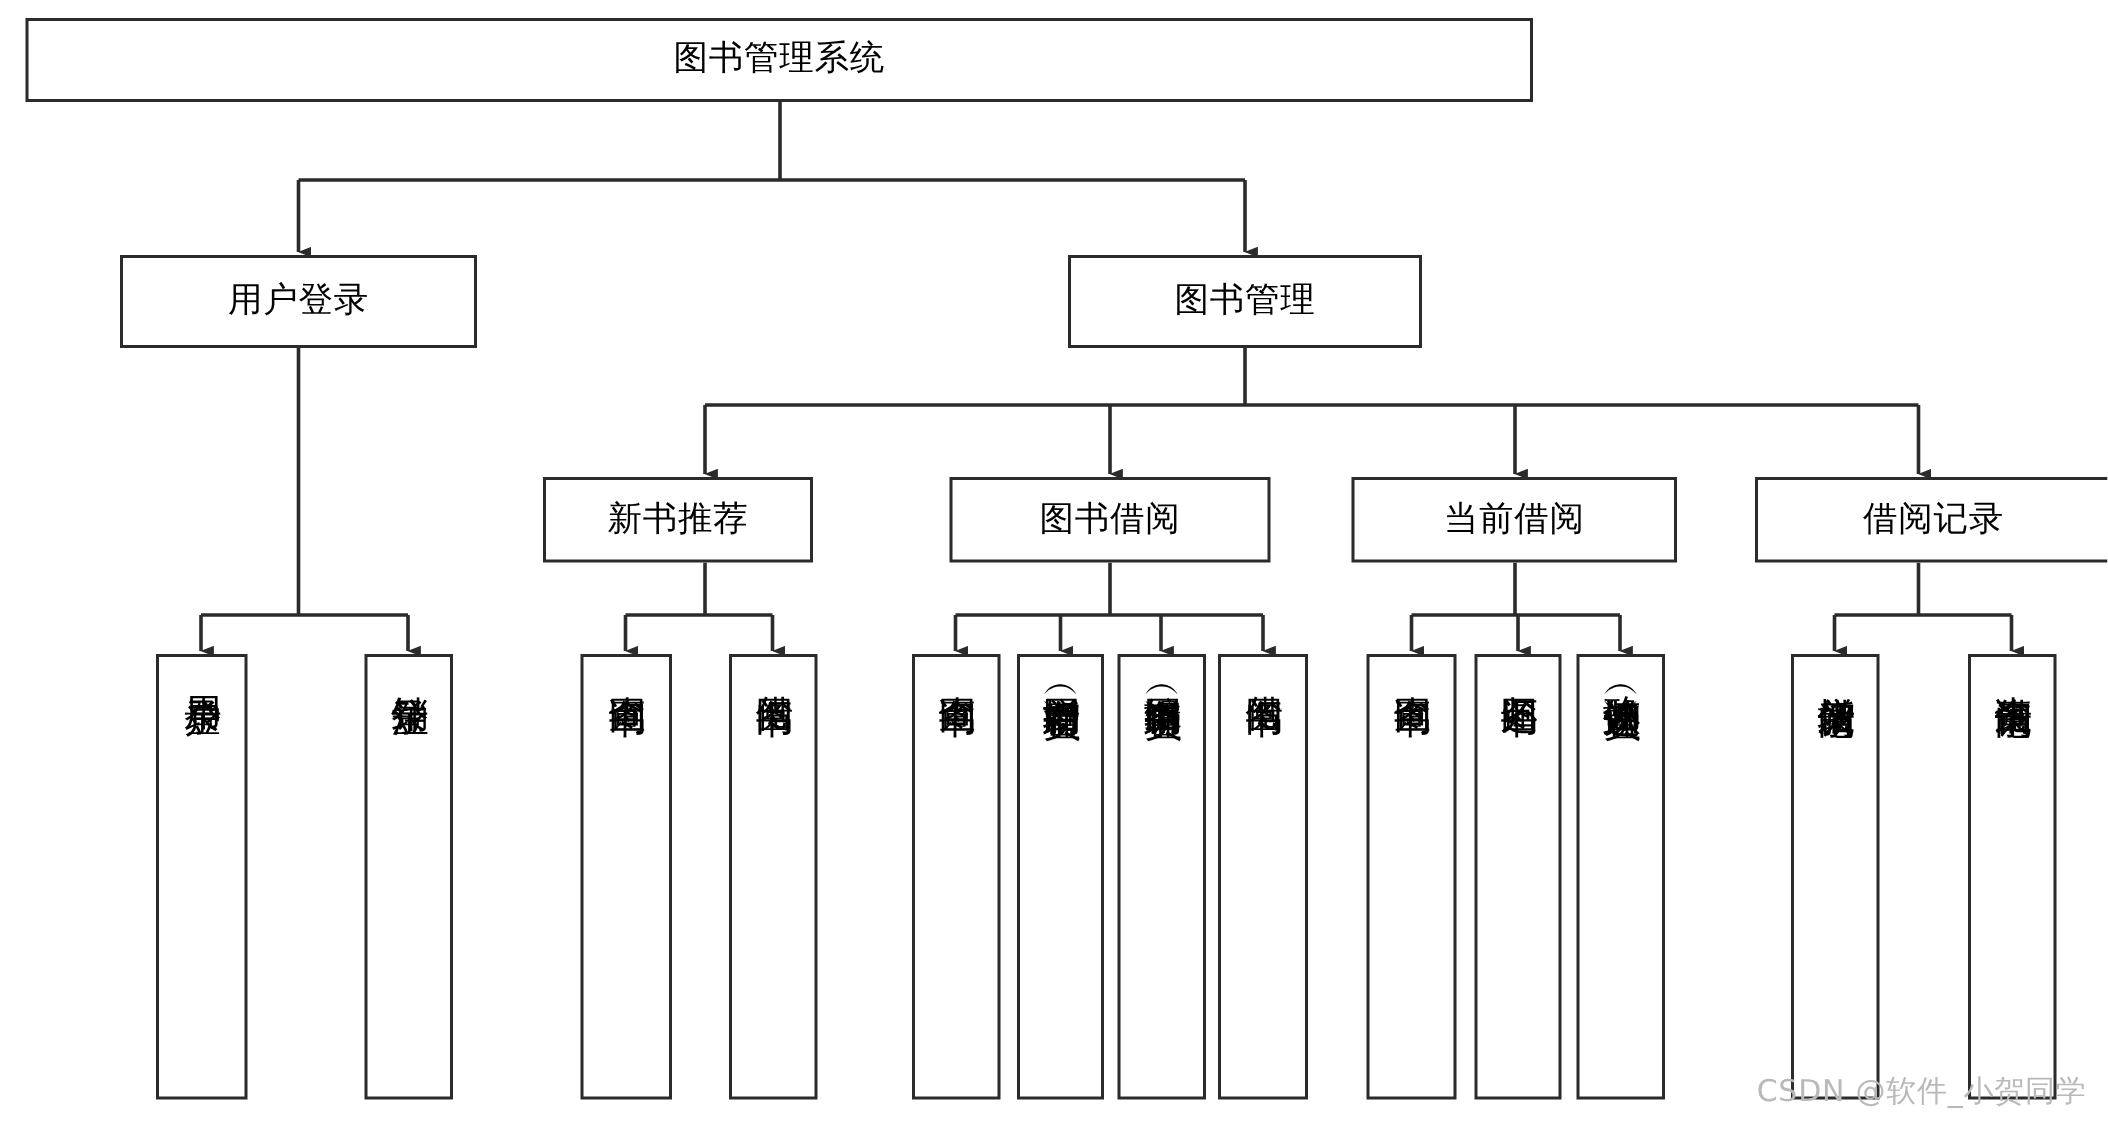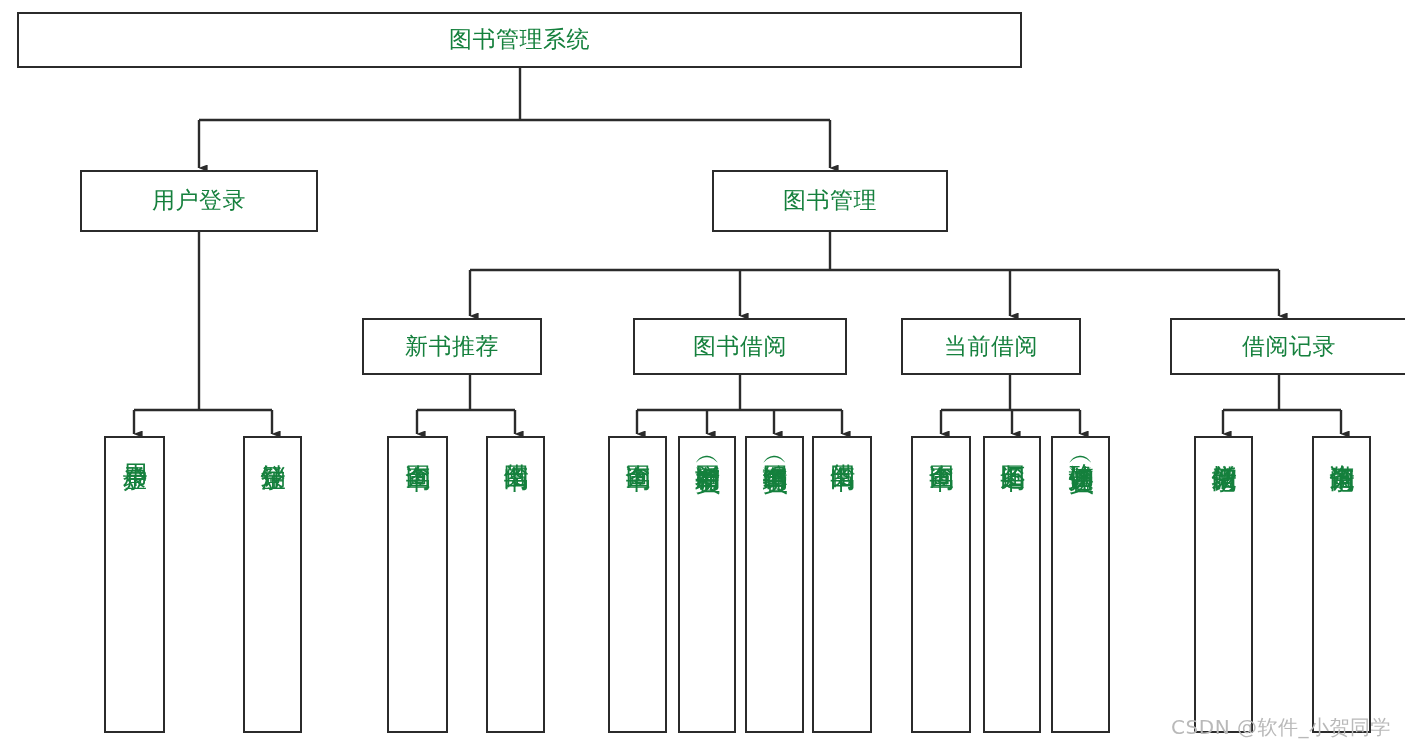--- a/index.html
+++ b/index.html
@@ -26,21 +26,21 @@
     pointer-events: none;
   }
   .node {
     position: absolute;
     box-sizing: border-box;
     border: 2px solid #2b2b2b;
     background: #ffffff;
     display: flex;
     align-items: center;
     justify-content: center;
-    color: #15803d;
+    color: #000000;
     z-index: 2;
   }
   .node-h .label {
     font-size: 23px;
     line-height: 1.1;
     letter-spacing: 0.5px;
     white-space: nowrap;
   }
   .node-v {
     align-items: flex-start;
@@ -125,21 +125,21 @@
   <div class="node node-h" style="left:712px;top:170px;width:236px;height:62px;">
     <span class="label">图书管理</span>
   </div>
 
   <div class="node node-h" style="left:362px;top:318px;width:180px;height:57px;">
     <span class="label">新书推荐</span>
   </div>
   <div class="node node-h" style="left:633px;top:318px;width:214px;height:57px;">
     <span class="label">图书借阅</span>
   </div>
-  <div class="node node-h" style="left:901px;top:318px;width:180px;height:57px;">
+  <div class="node node-h" style="left:901px;top:318px;width:217px;height:57px;">
     <span class="label">当前借阅</span>
   </div>
   <div class="node node-h" style="left:1170px;top:318px;width:238px;height:57px;">
     <span class="label">借阅记录</span>
   </div>
 
   <div id="leaf-layer">
       <div class="node node-v" style="left: 104px; top: 436px; width: 61px; height: 297px;">
         <span class="label">用户登录</span>
       </div>

